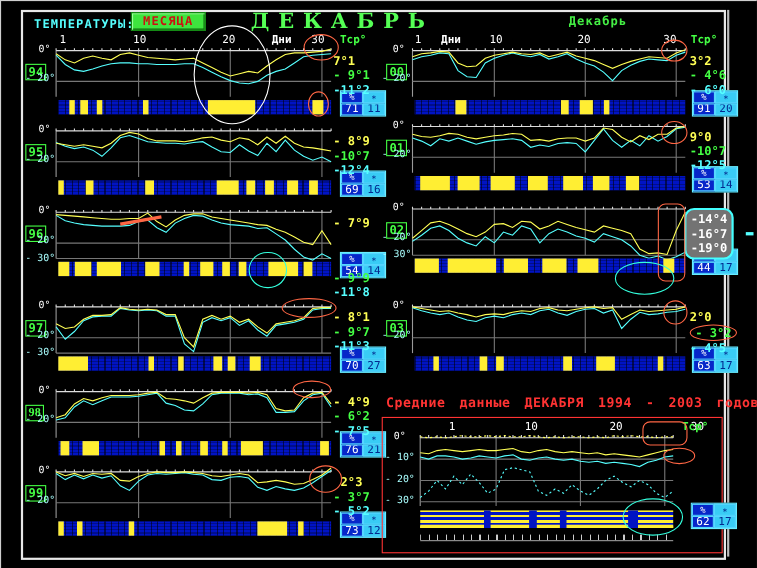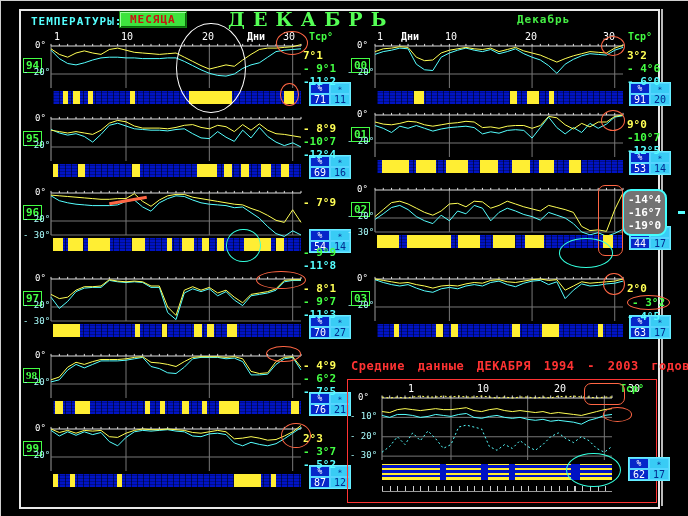--- a/index.html
+++ b/index.html
@@ -444,24 +444,24 @@
         <div class="strip" style="position: absolute; left: 32px; top: 45px; width: 248px; height: 13px;">
           <div class="yseg" style="left: 0%; width: 2%;"></div>
           <div class="yseg" style="left: 7%; width: 2%;"></div>
           <div class="yseg" style="left: 26%; width: 2%;"></div>
           <div class="yseg" style="left: 73%; width: 11%;"></div>
           <div class="yseg" style="left: 88%; width: 2%;"></div>
         </div>
         <div class="pbadge" style="position: absolute; left: 288px; top: 36px;">
           <div class="pb-l pb-ic">%</div>
           <div class="pb-r pb-ic">∗</div>
-          <div class="pb-l pb-n">87</div>
+          <div class="pb-l pb-n">73</div>
           <div class="pb-r pb-n">12</div>
         </div>
-        <div class="vals" style="position: absolute; left: 282px; top: 3px;">
+        <div class="vals" style="position: absolute; left: 282px; top: 3px; text-align: center;">
           <div style="color: rgb(255, 255, 85);">2°3</div>
           <div style="color: rgb(68, 255, 68);">- 3°7</div>
           <div style="color: rgb(85, 255, 255);">- 5°2</div>
         </div>
         <div class="ann" style="position: absolute; left: 260px; top: -5.88px; width: 27.5px; height: 23.1px; border: 1.5px solid rgb(255, 102, 68); border-radius: 50%;"></div>
       </div>
       <div style="position: absolute; left: 344px; top: 45px; width: 316px; height: 62px; overflow: visible;">
         <div class="yearbox" style="position: absolute; left: 6px; top: 12px;">00</div>
         <div class="ylab" style="position: absolute; left: 12px; top: -6px; color: rgb(255, 255, 255);">0°</div>
         <div class="ylab" style="position: absolute; left: 2px; top: 21px; color: rgb(170, 255, 255);">- 20°</div>

